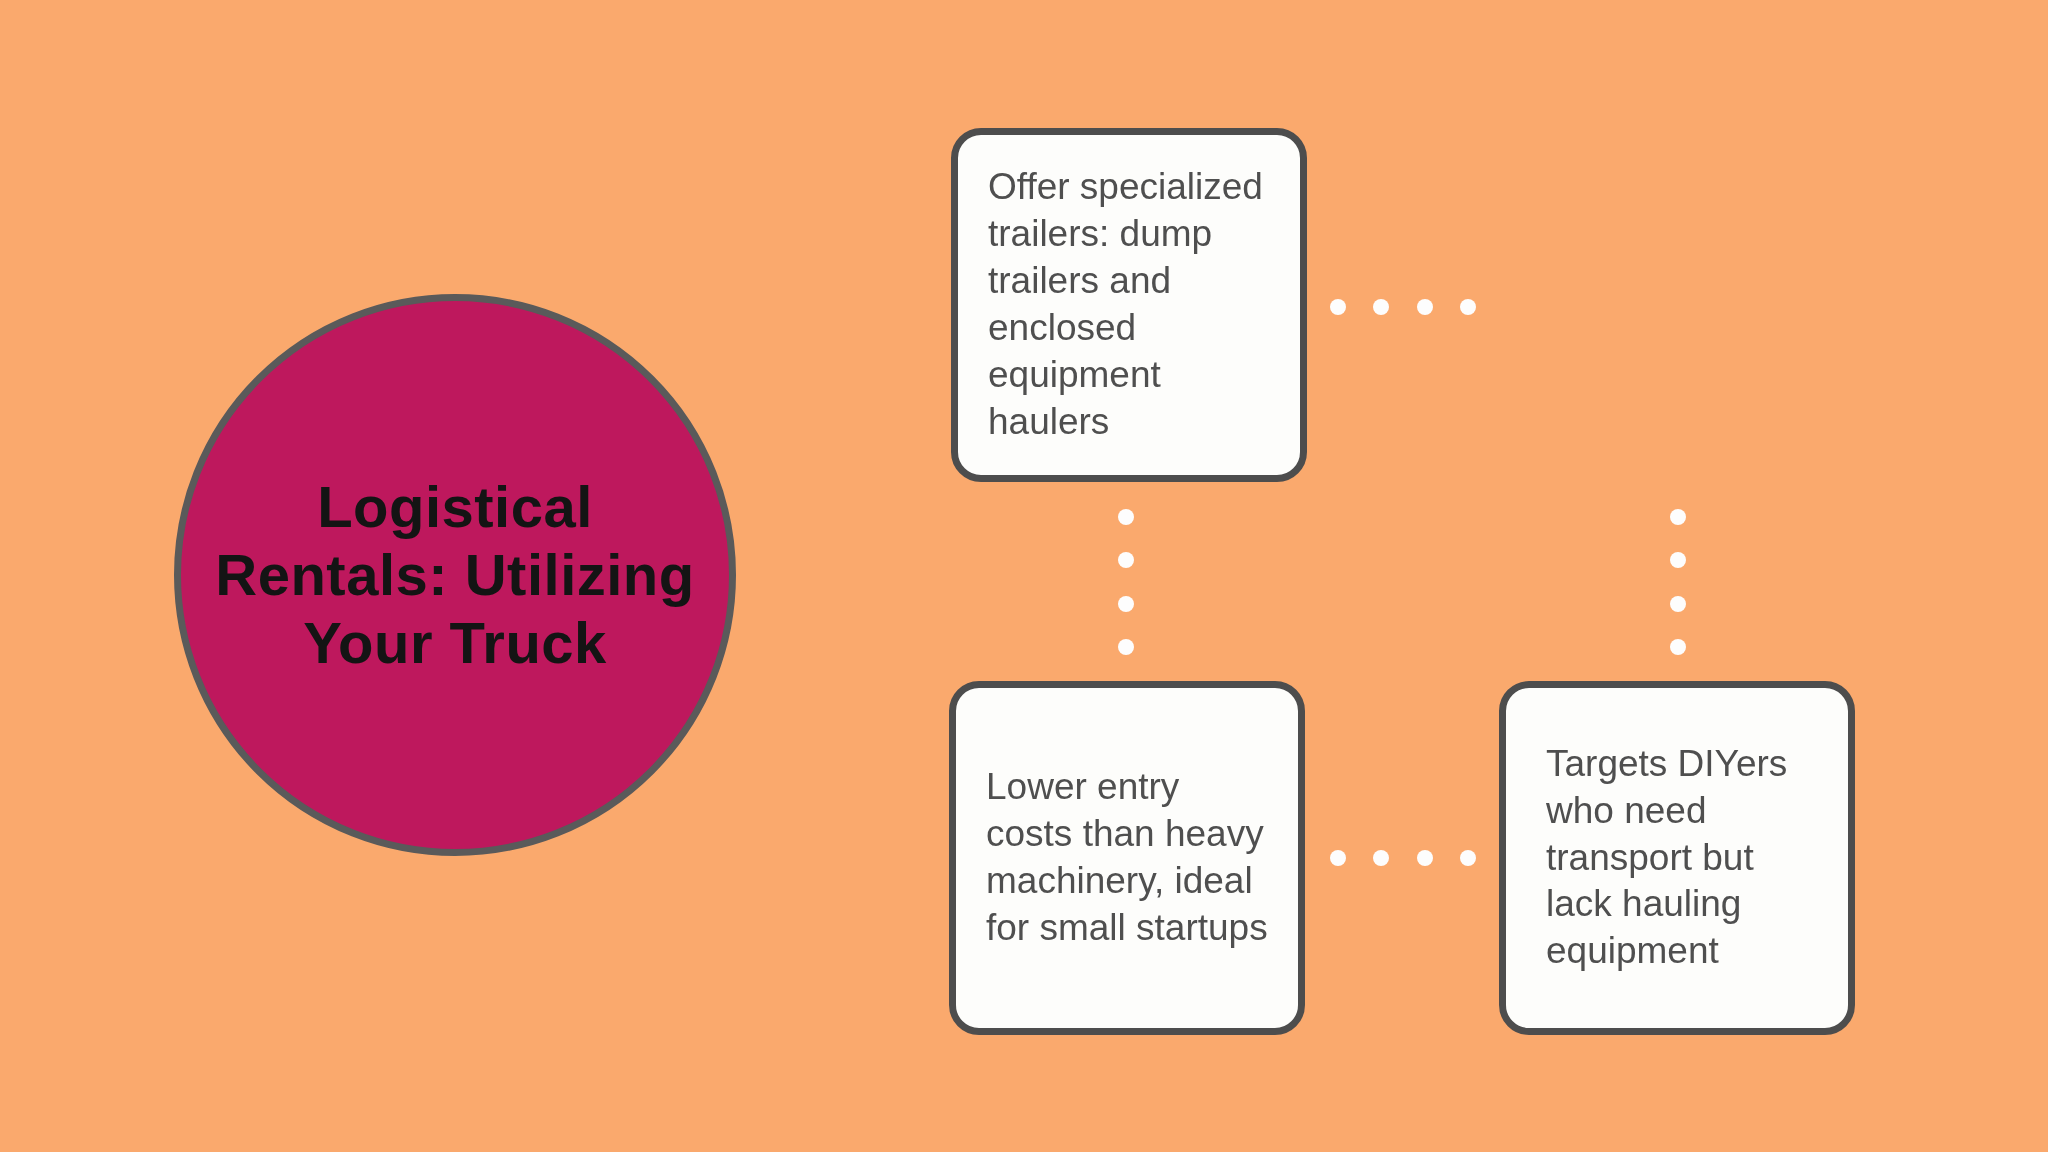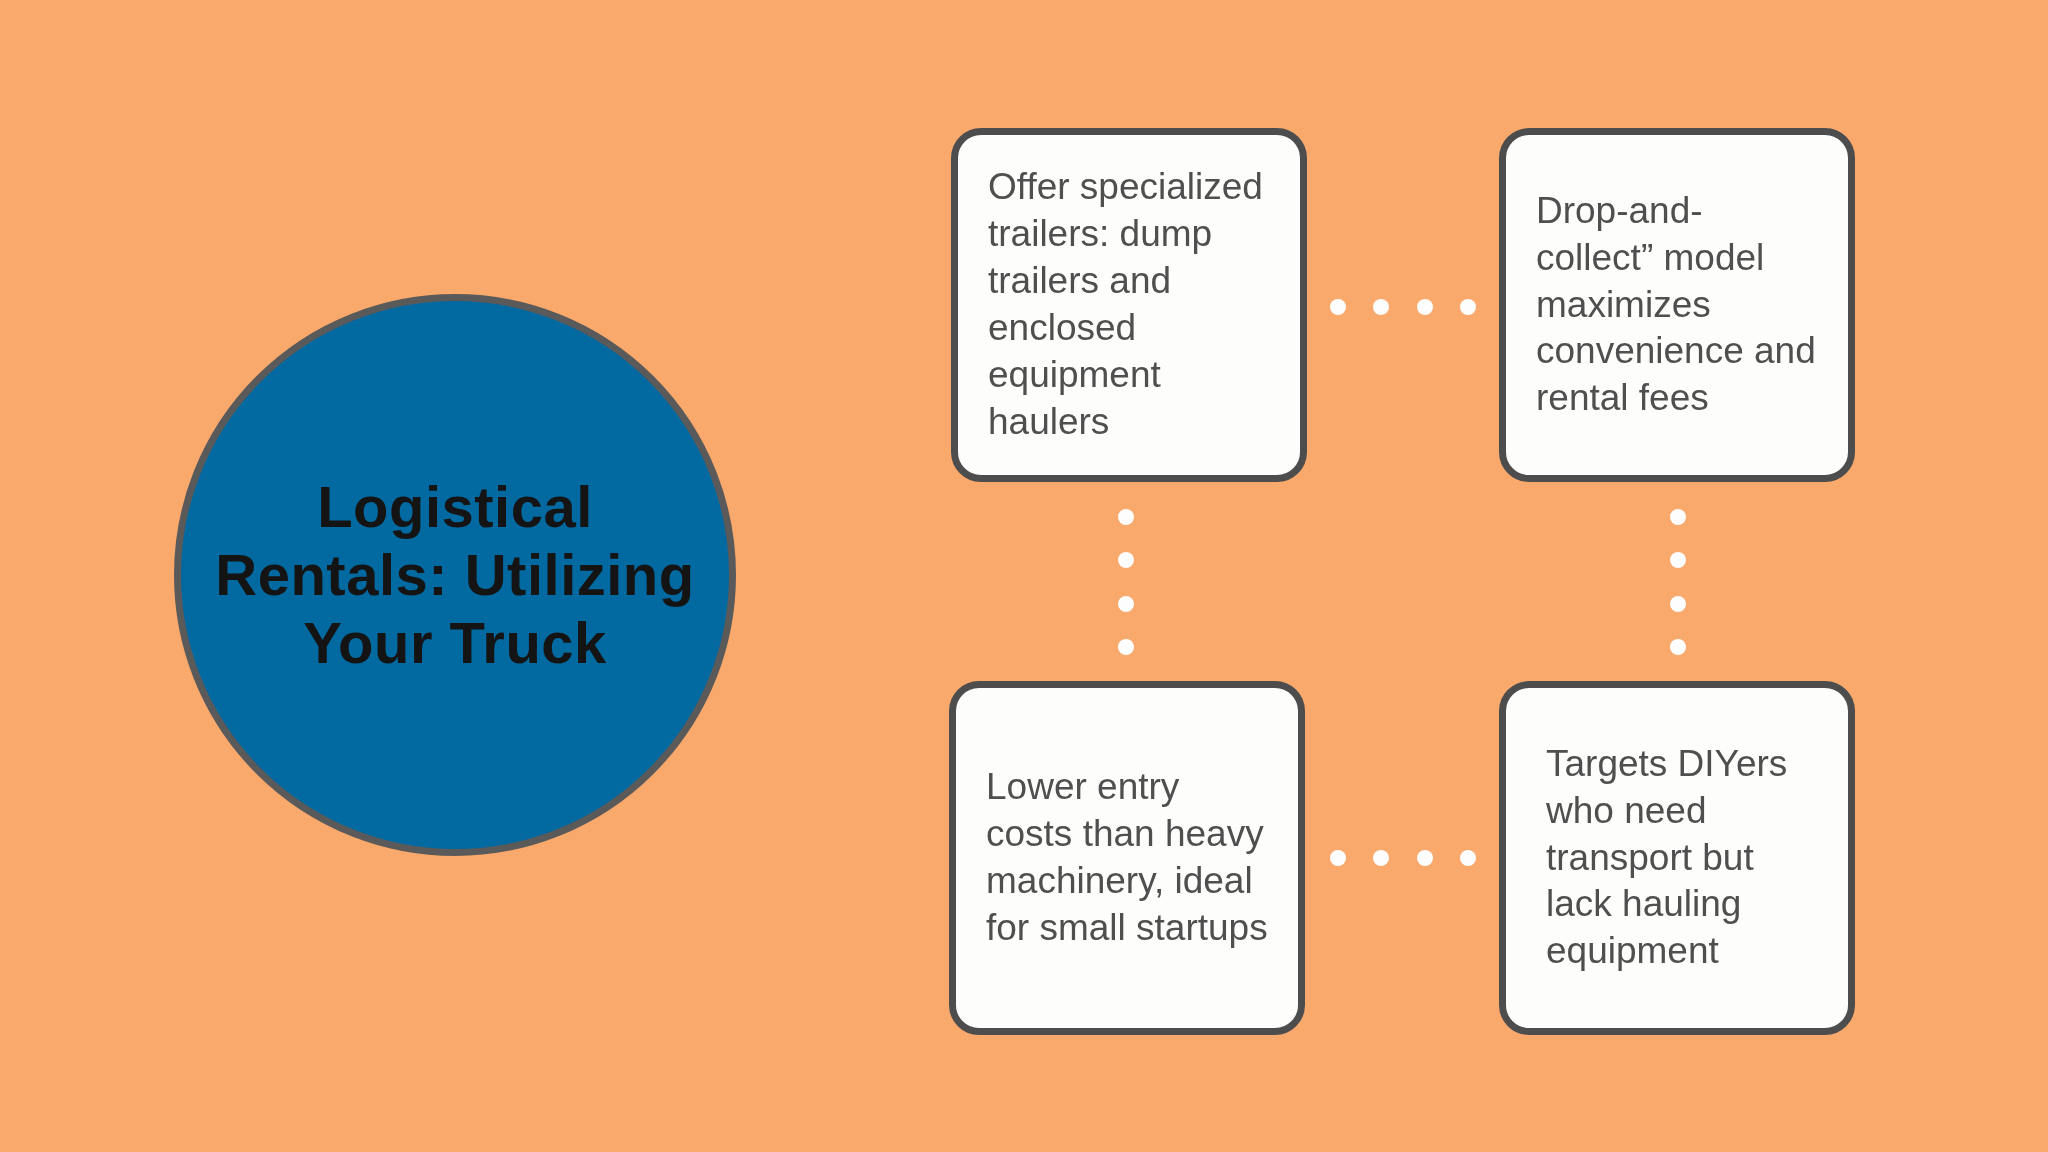--- a/index.html
+++ b/index.html
@@ -15,21 +15,21 @@
     background: #faa96d;
     font-family: "Liberation Sans", sans-serif;
   }
   .center-node {
     position: absolute;
     left: 174px;
     top: 294px;
     width: 562px;
     height: 562px;
     box-sizing: border-box;
-    background: #0369a1;
+    background: #be185d;
     border: 7px solid #5a5a5a;
     border-radius: 50%;
     display: flex;
     align-items: center;
     justify-content: center;
   }
   .center-title {
     width: 490px;
     text-align: center;
     font-size: 58px;
@@ -95,23 +95,20 @@
 <div class="canvas">
 
   <div class="center-node">
     <div class="center-title">Logistical Rentals: Utilizing Your Truck</div>
   </div>
 
   <div class="card top-left">
     <div class="card-text">Offer specialized trailers: dump trailers and enclosed equipment haulers</div>
   </div>
 
-  <div class="card top-right">
-    <div class="card-text">Drop-and-collect” model maximizes convenience and rental fees</div>
-  </div>
 
   <div class="card bottom-left">
     <div class="card-text">Lower entry costs than heavy machinery, ideal for small startups</div>
   </div>
 
   <div class="card bottom-right">
     <div class="card-text">Targets DIYers who need transport but lack hauling equipment</div>
   </div>
 
   <div class="connector horizontal h-top">

